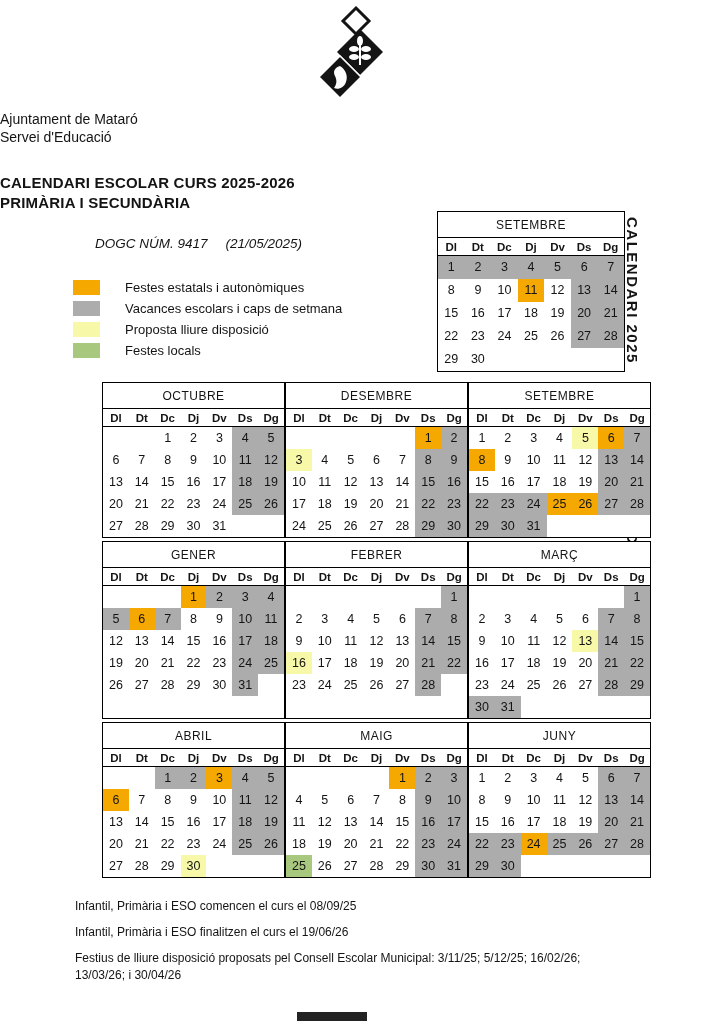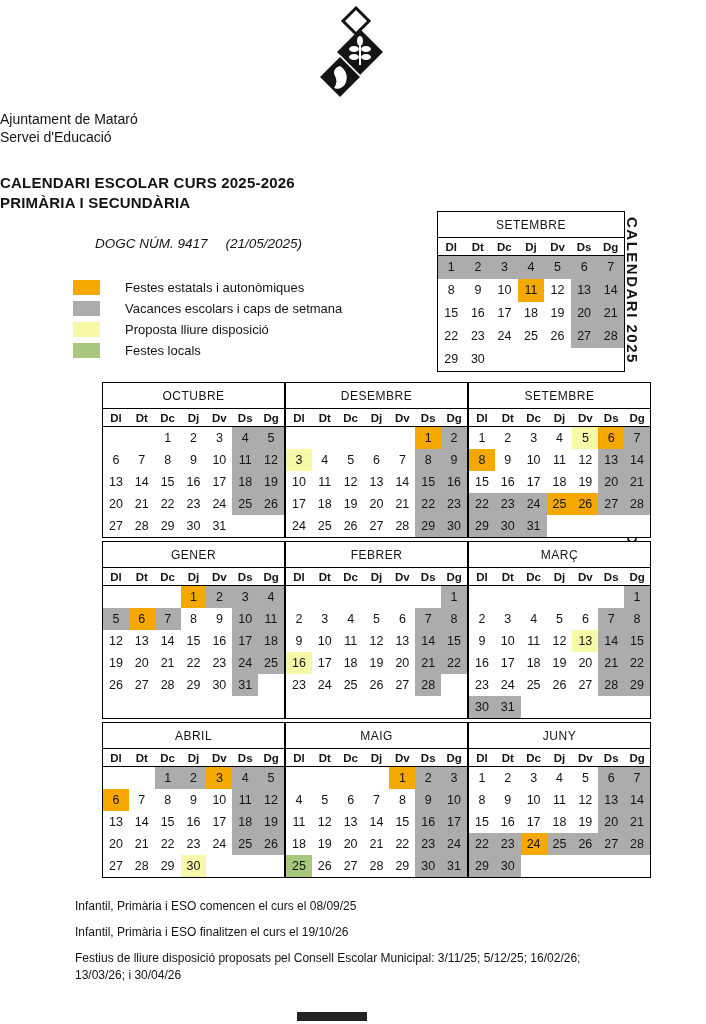--- a/index.html
+++ b/index.html
@@ -684,17 +684,17 @@
           <div class="day-cell"></div>
           <div class="day-cell"></div>
           <div class="day-cell"></div>
           <div class="day-cell"></div>
           <div class="day-cell"></div>
         </div>
       </div>
     </div>
 
   <p id="note1" class="note">Infantil, Primària i ESO comencen el curs el 08/09/25</p>
-  <p id="note2" class="note">Infantil, Primària i ESO finalitzen el curs el 19/10/26</p>
+  <p id="note2" class="note">Infantil, Primària i ESO finalitzen el curs el 19/06/26</p>
   <p id="note3" class="note">Festius de lliure disposició proposats pel Consell Escolar Municipal: 3/11/25; 5/12/25; 16/02/26; 13/03/26; i 30/04/26</p>
 
   <div id="scan-mark"></div>
 </div>
 
 </body></html>

